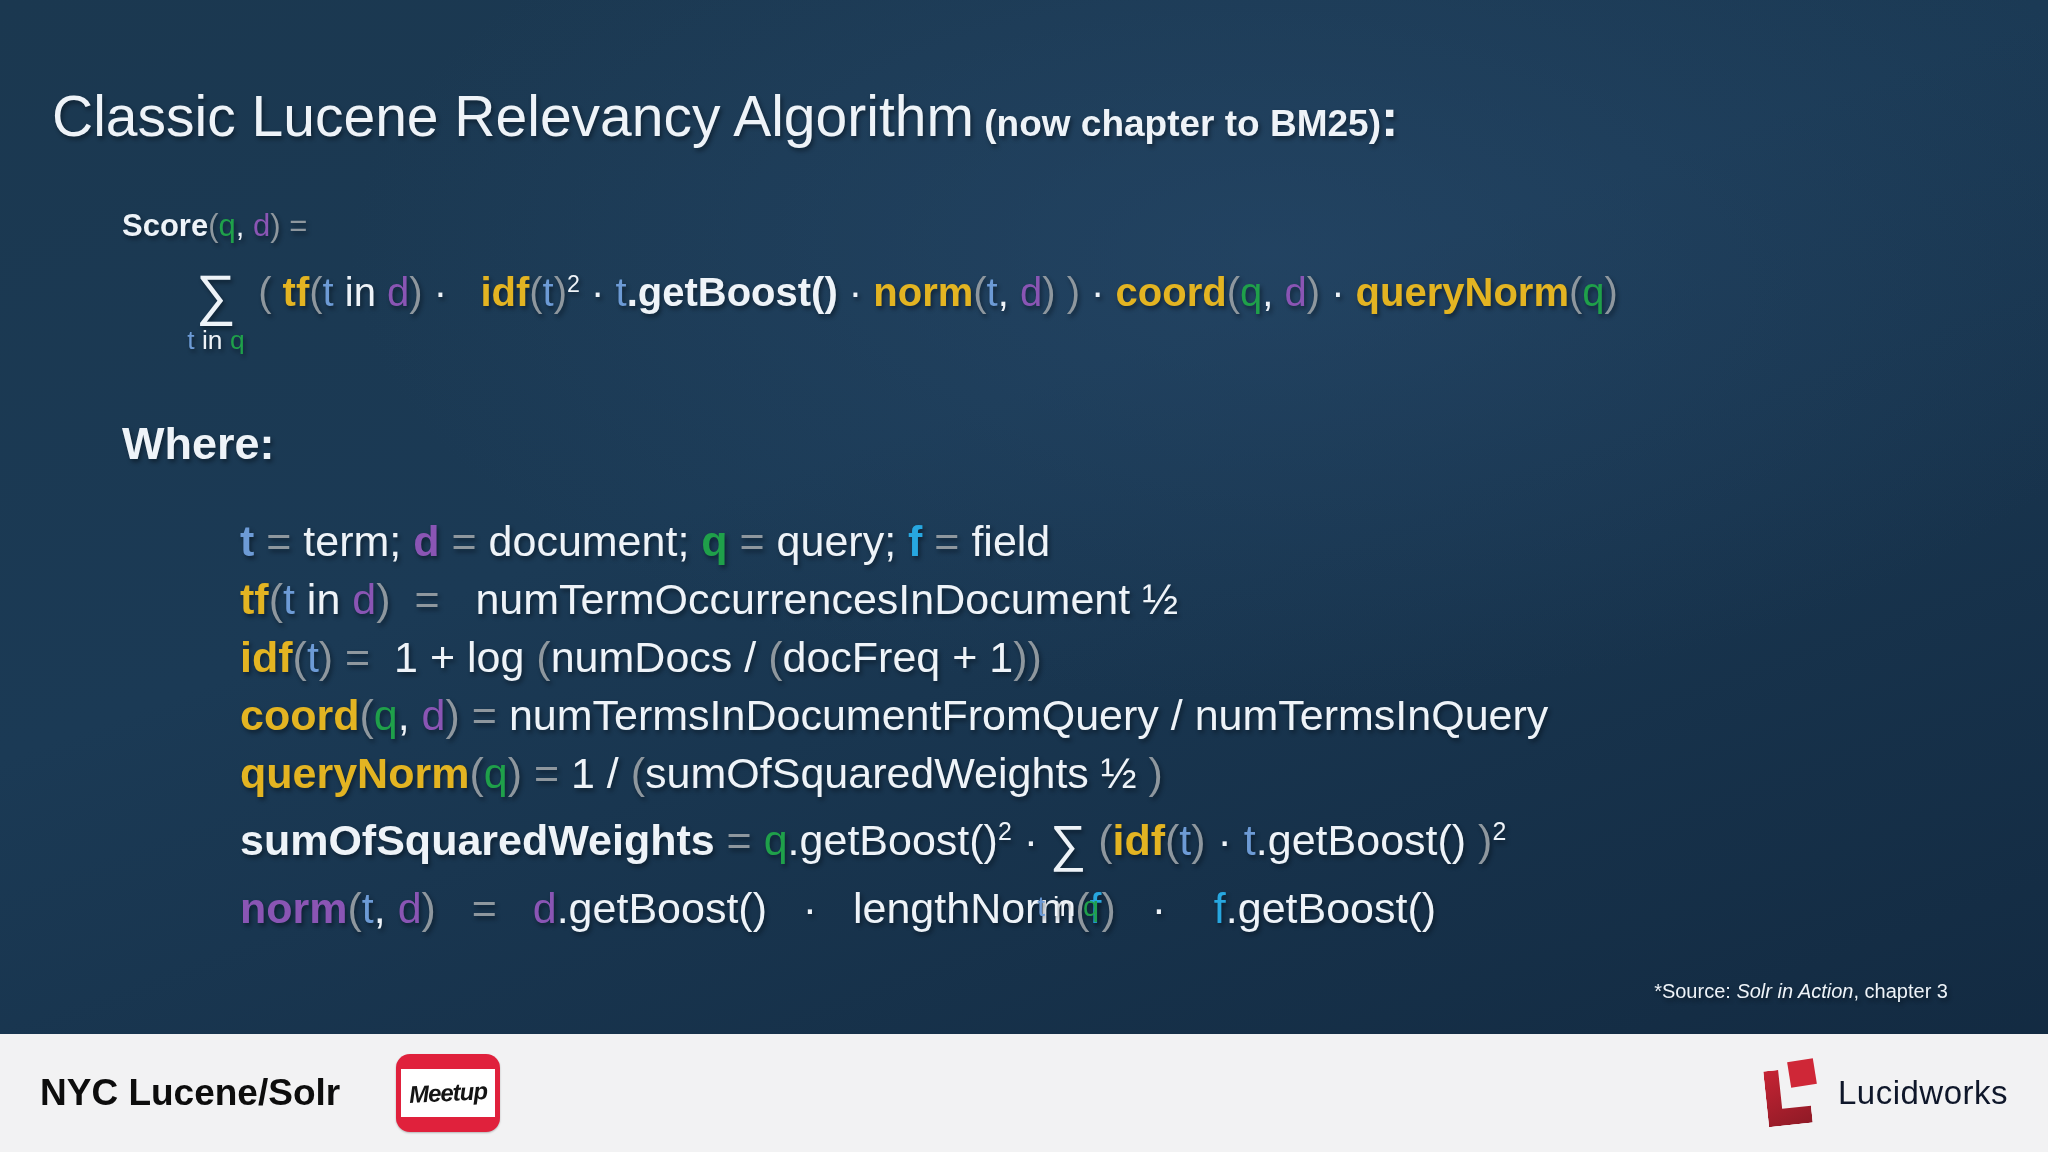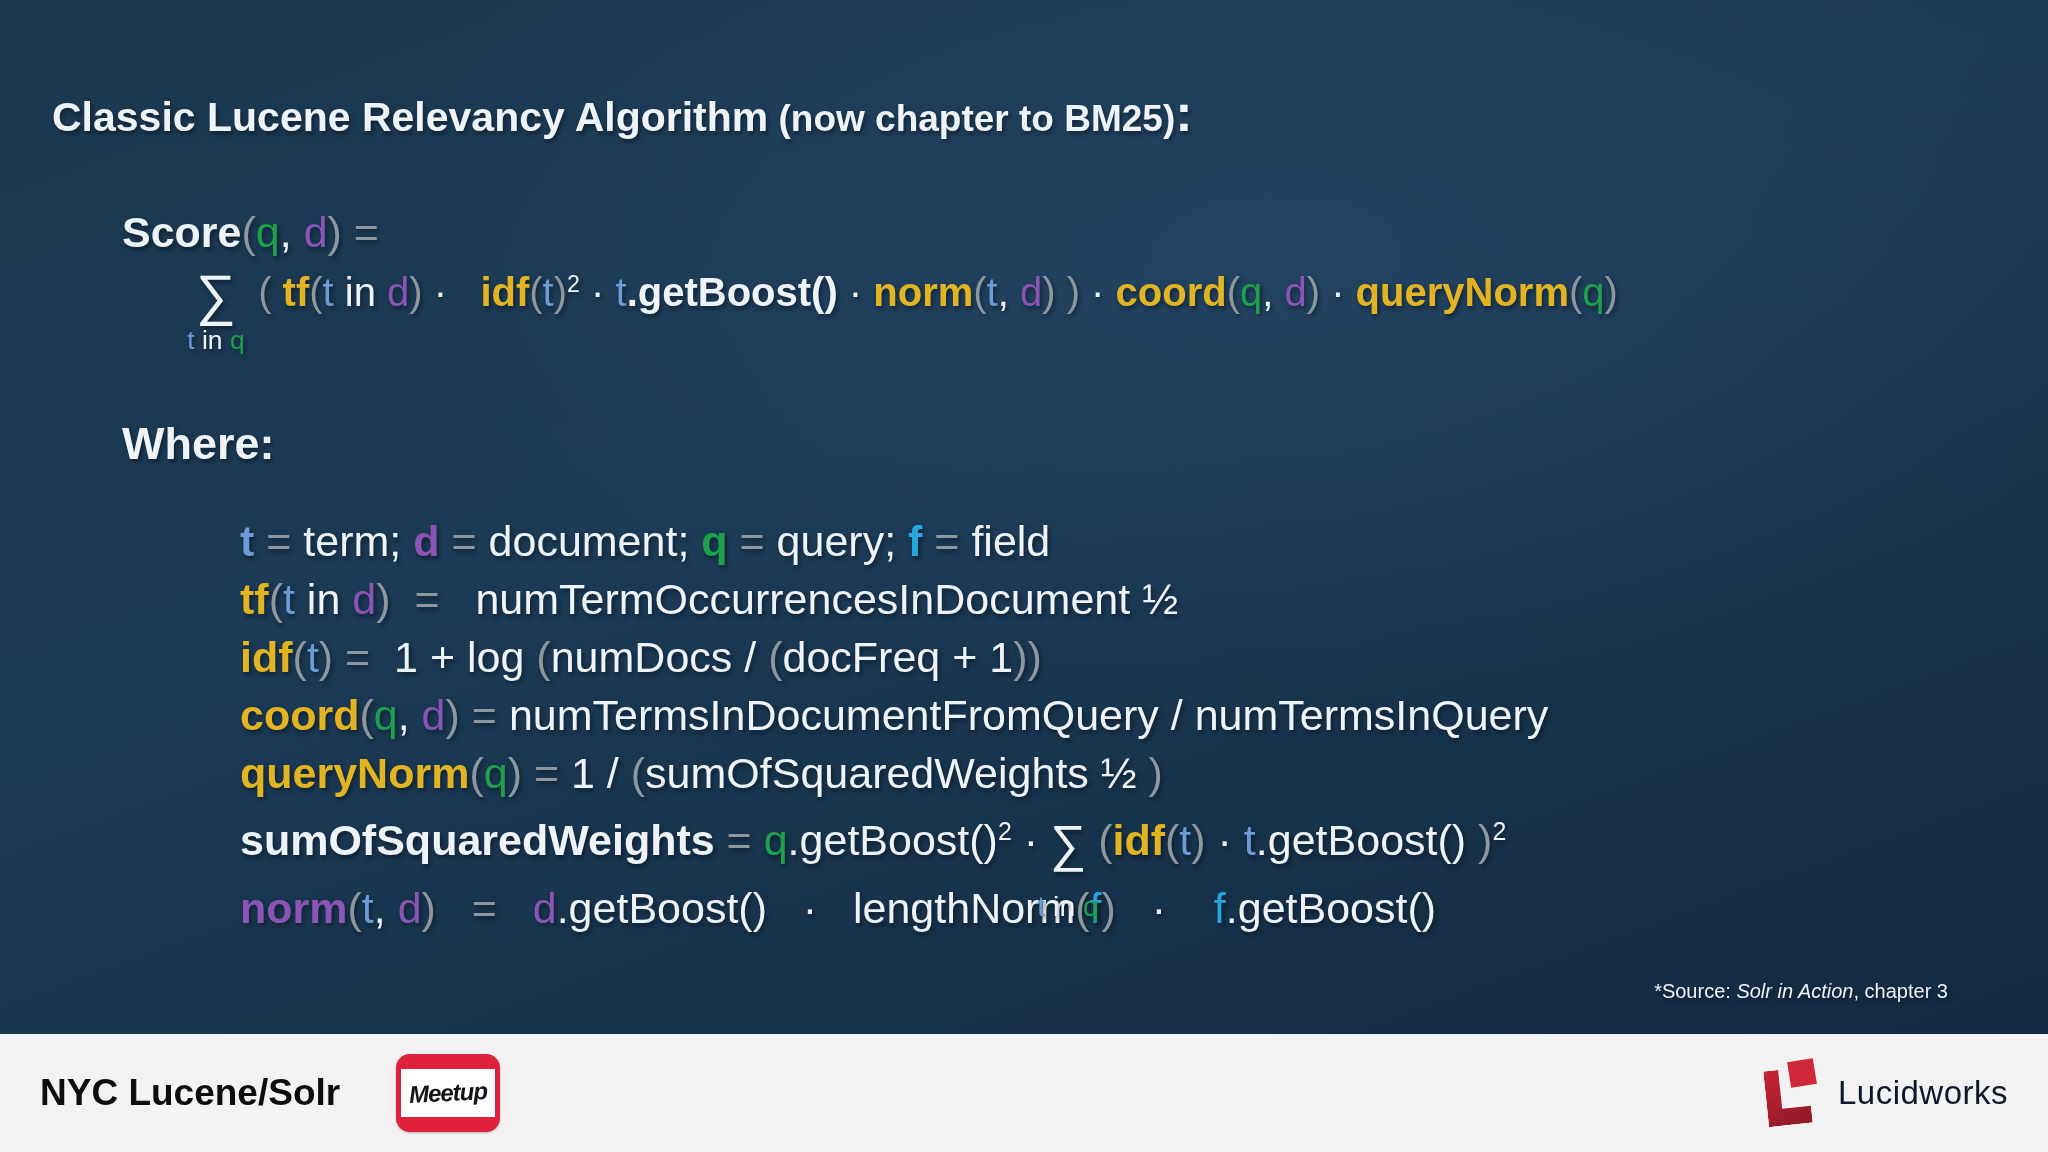--- a/index.html
+++ b/index.html
@@ -18,25 +18,25 @@
   .tk-g{color:#e3b422;font-weight:bold;}
   .tk-gr{color:#1fa04a;}
   .tk-p{color:#8a55b4;}
   .tk-b{color:#6d9bd6;}
   .tk-c{color:#27a7e0;}
   .tk-bold{font-weight:bold;}
   .tk-i{font-style:italic;}
   .tk-sup{font-size:58%;vertical-align:super;}
 
   .title{position:absolute;left:52px;top:62px;white-space:pre;}
-  .title-main{font-size:41px;font-weight:bold;}
+  .title-main{font-size:57px;font-weight:normal;}
   .title-paren{font-size:37px;font-weight:bold;}
   .title-colon{font-size:52px;font-weight:bold;}
 
-  .score-line{position:absolute;left:122px;top:208px;font-size:43px;white-space:pre;}
+  .score-line{position:absolute;left:122px;top:208px;font-size:31px;white-space:pre;}
   .formula-row{position:absolute;left:196px;top:270px;font-size:40px;white-space:pre;}
 
   .sigma-stack{display:inline-block;position:relative;text-align:center;vertical-align:-8px;}
   .sigma-glyph{font-size:1.4em;line-height:0.9;color:#eef3f8;}
   .sigma-sub{position:absolute;left:50%;top:100%;transform:translateX(-50%);
              font-size:0.66em;white-space:pre;margin-top:2px;}
   .sigma-stack.sm{vertical-align:-6px;}
   .sigma-stack.sm .sigma-glyph{font-size:1.18em;}
 
   .where-label{position:absolute;left:122px;top:418px;font-size:45px;font-weight:bold;text-align:center;}

